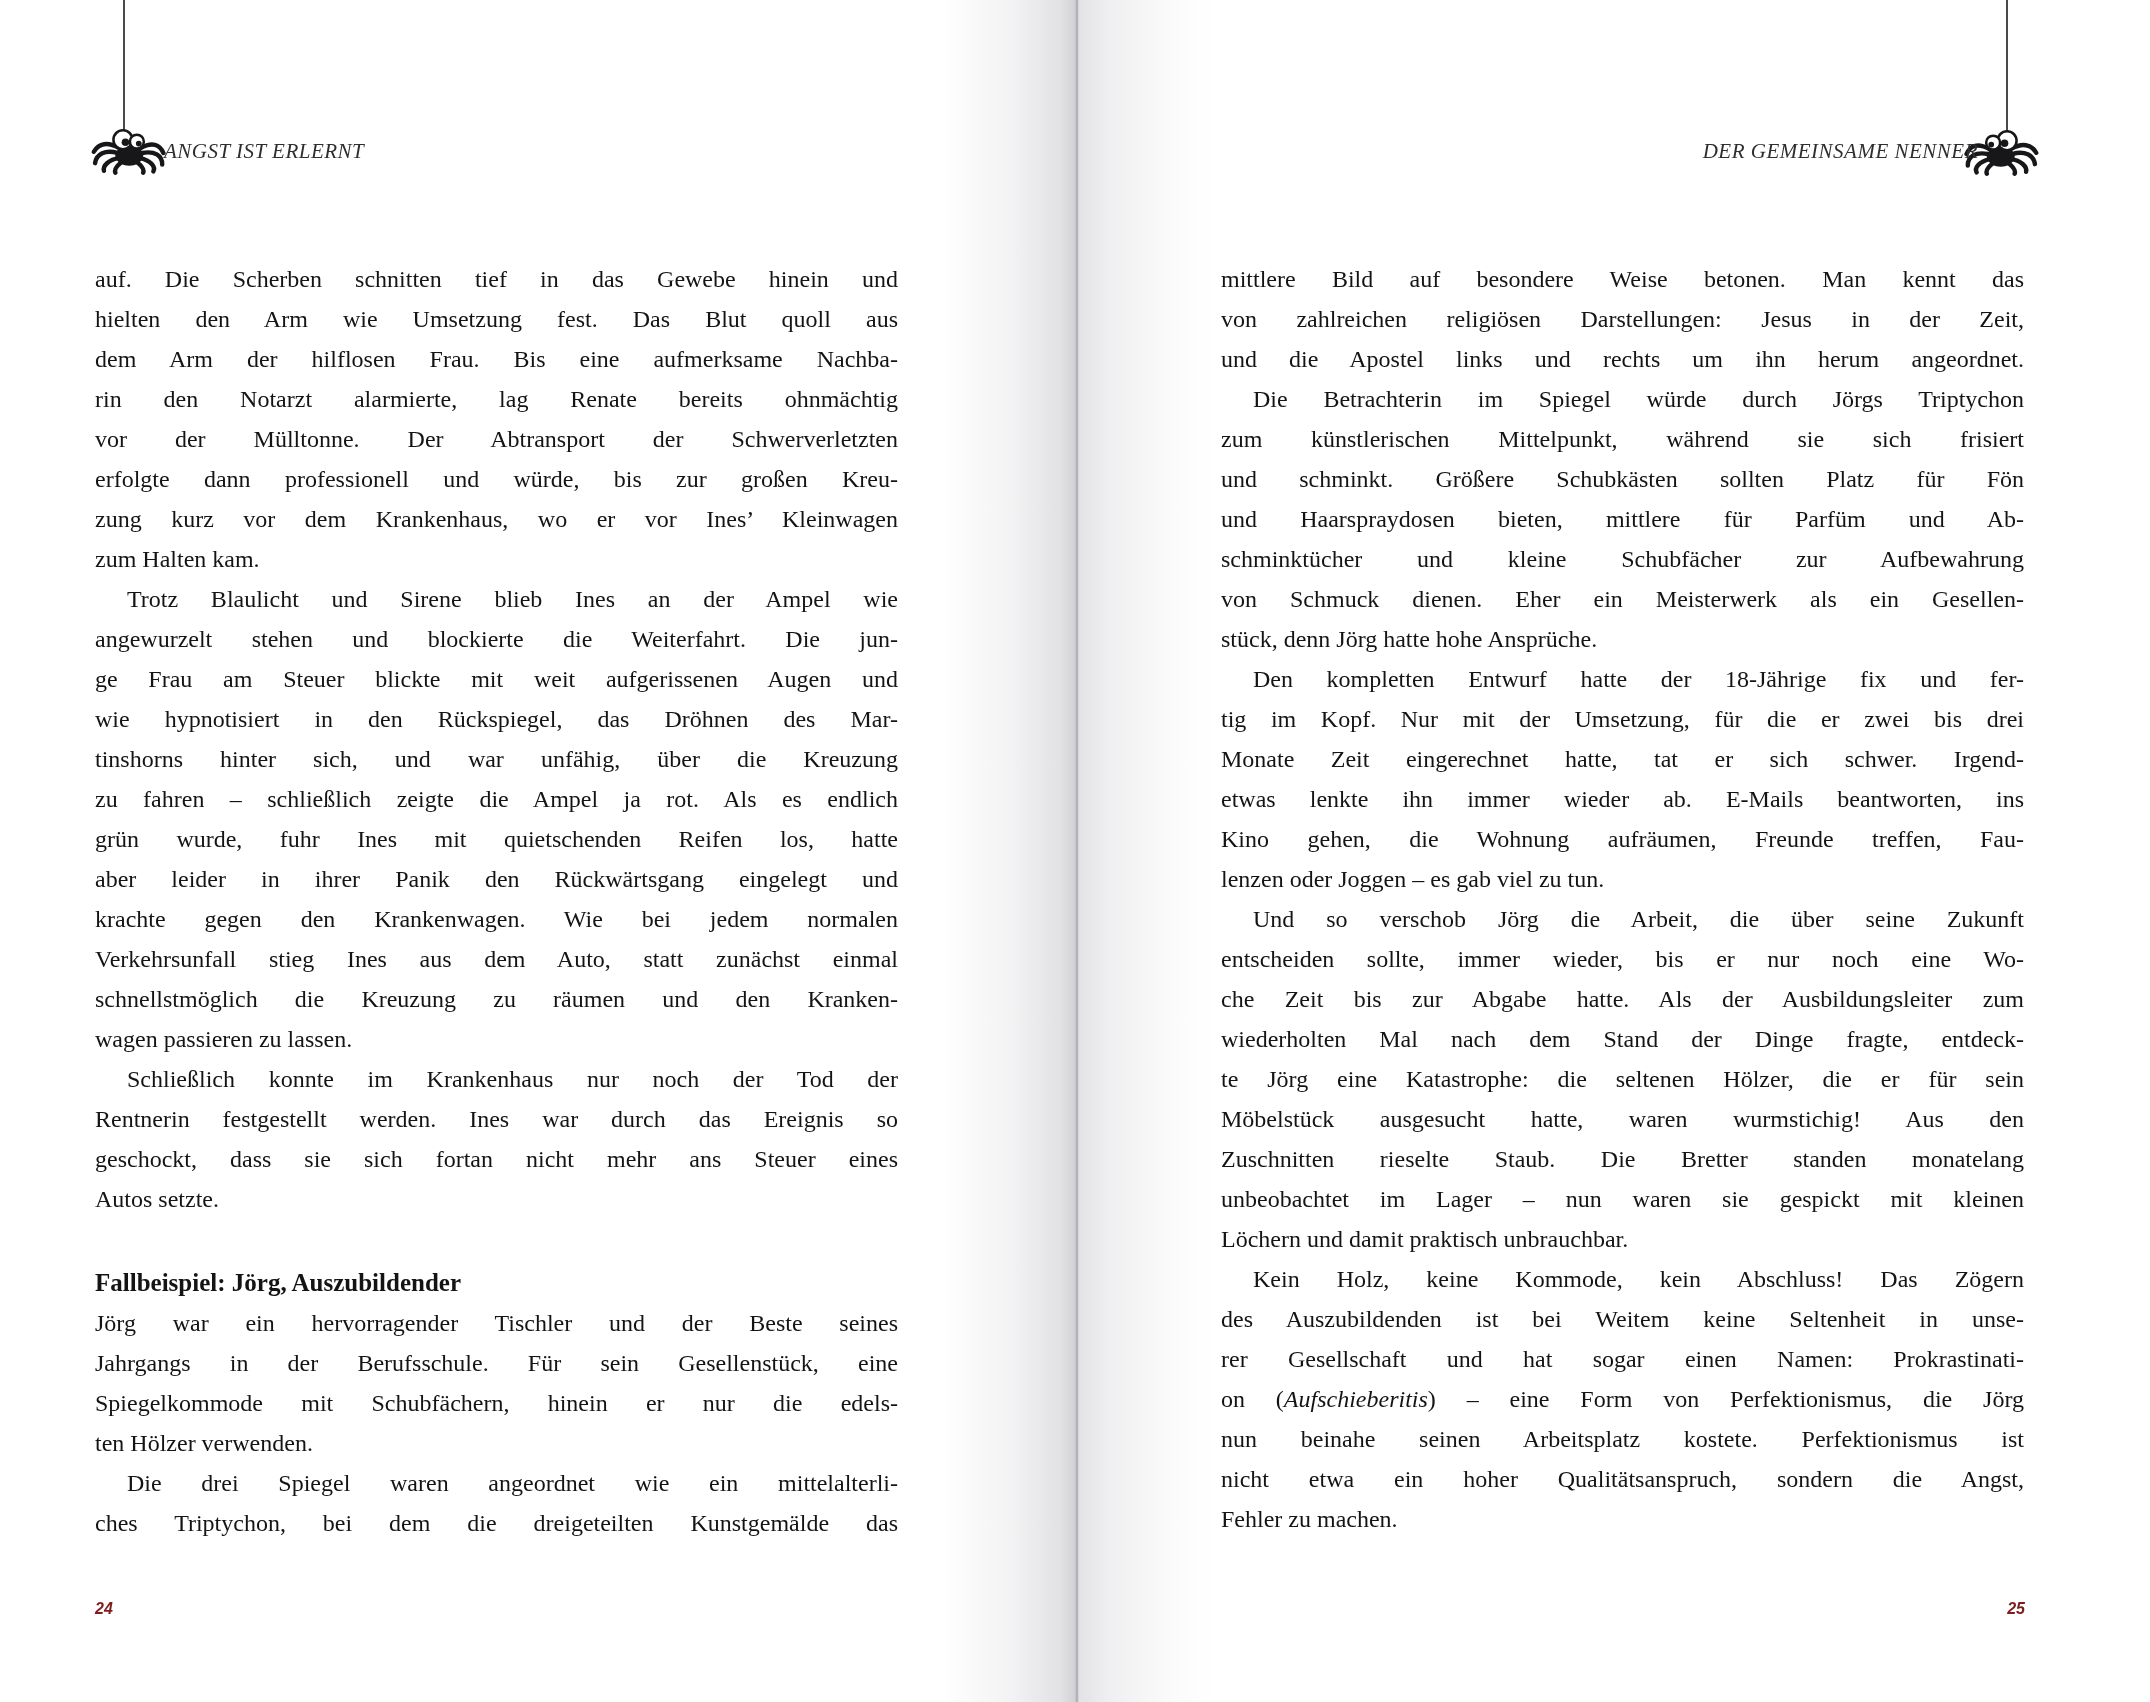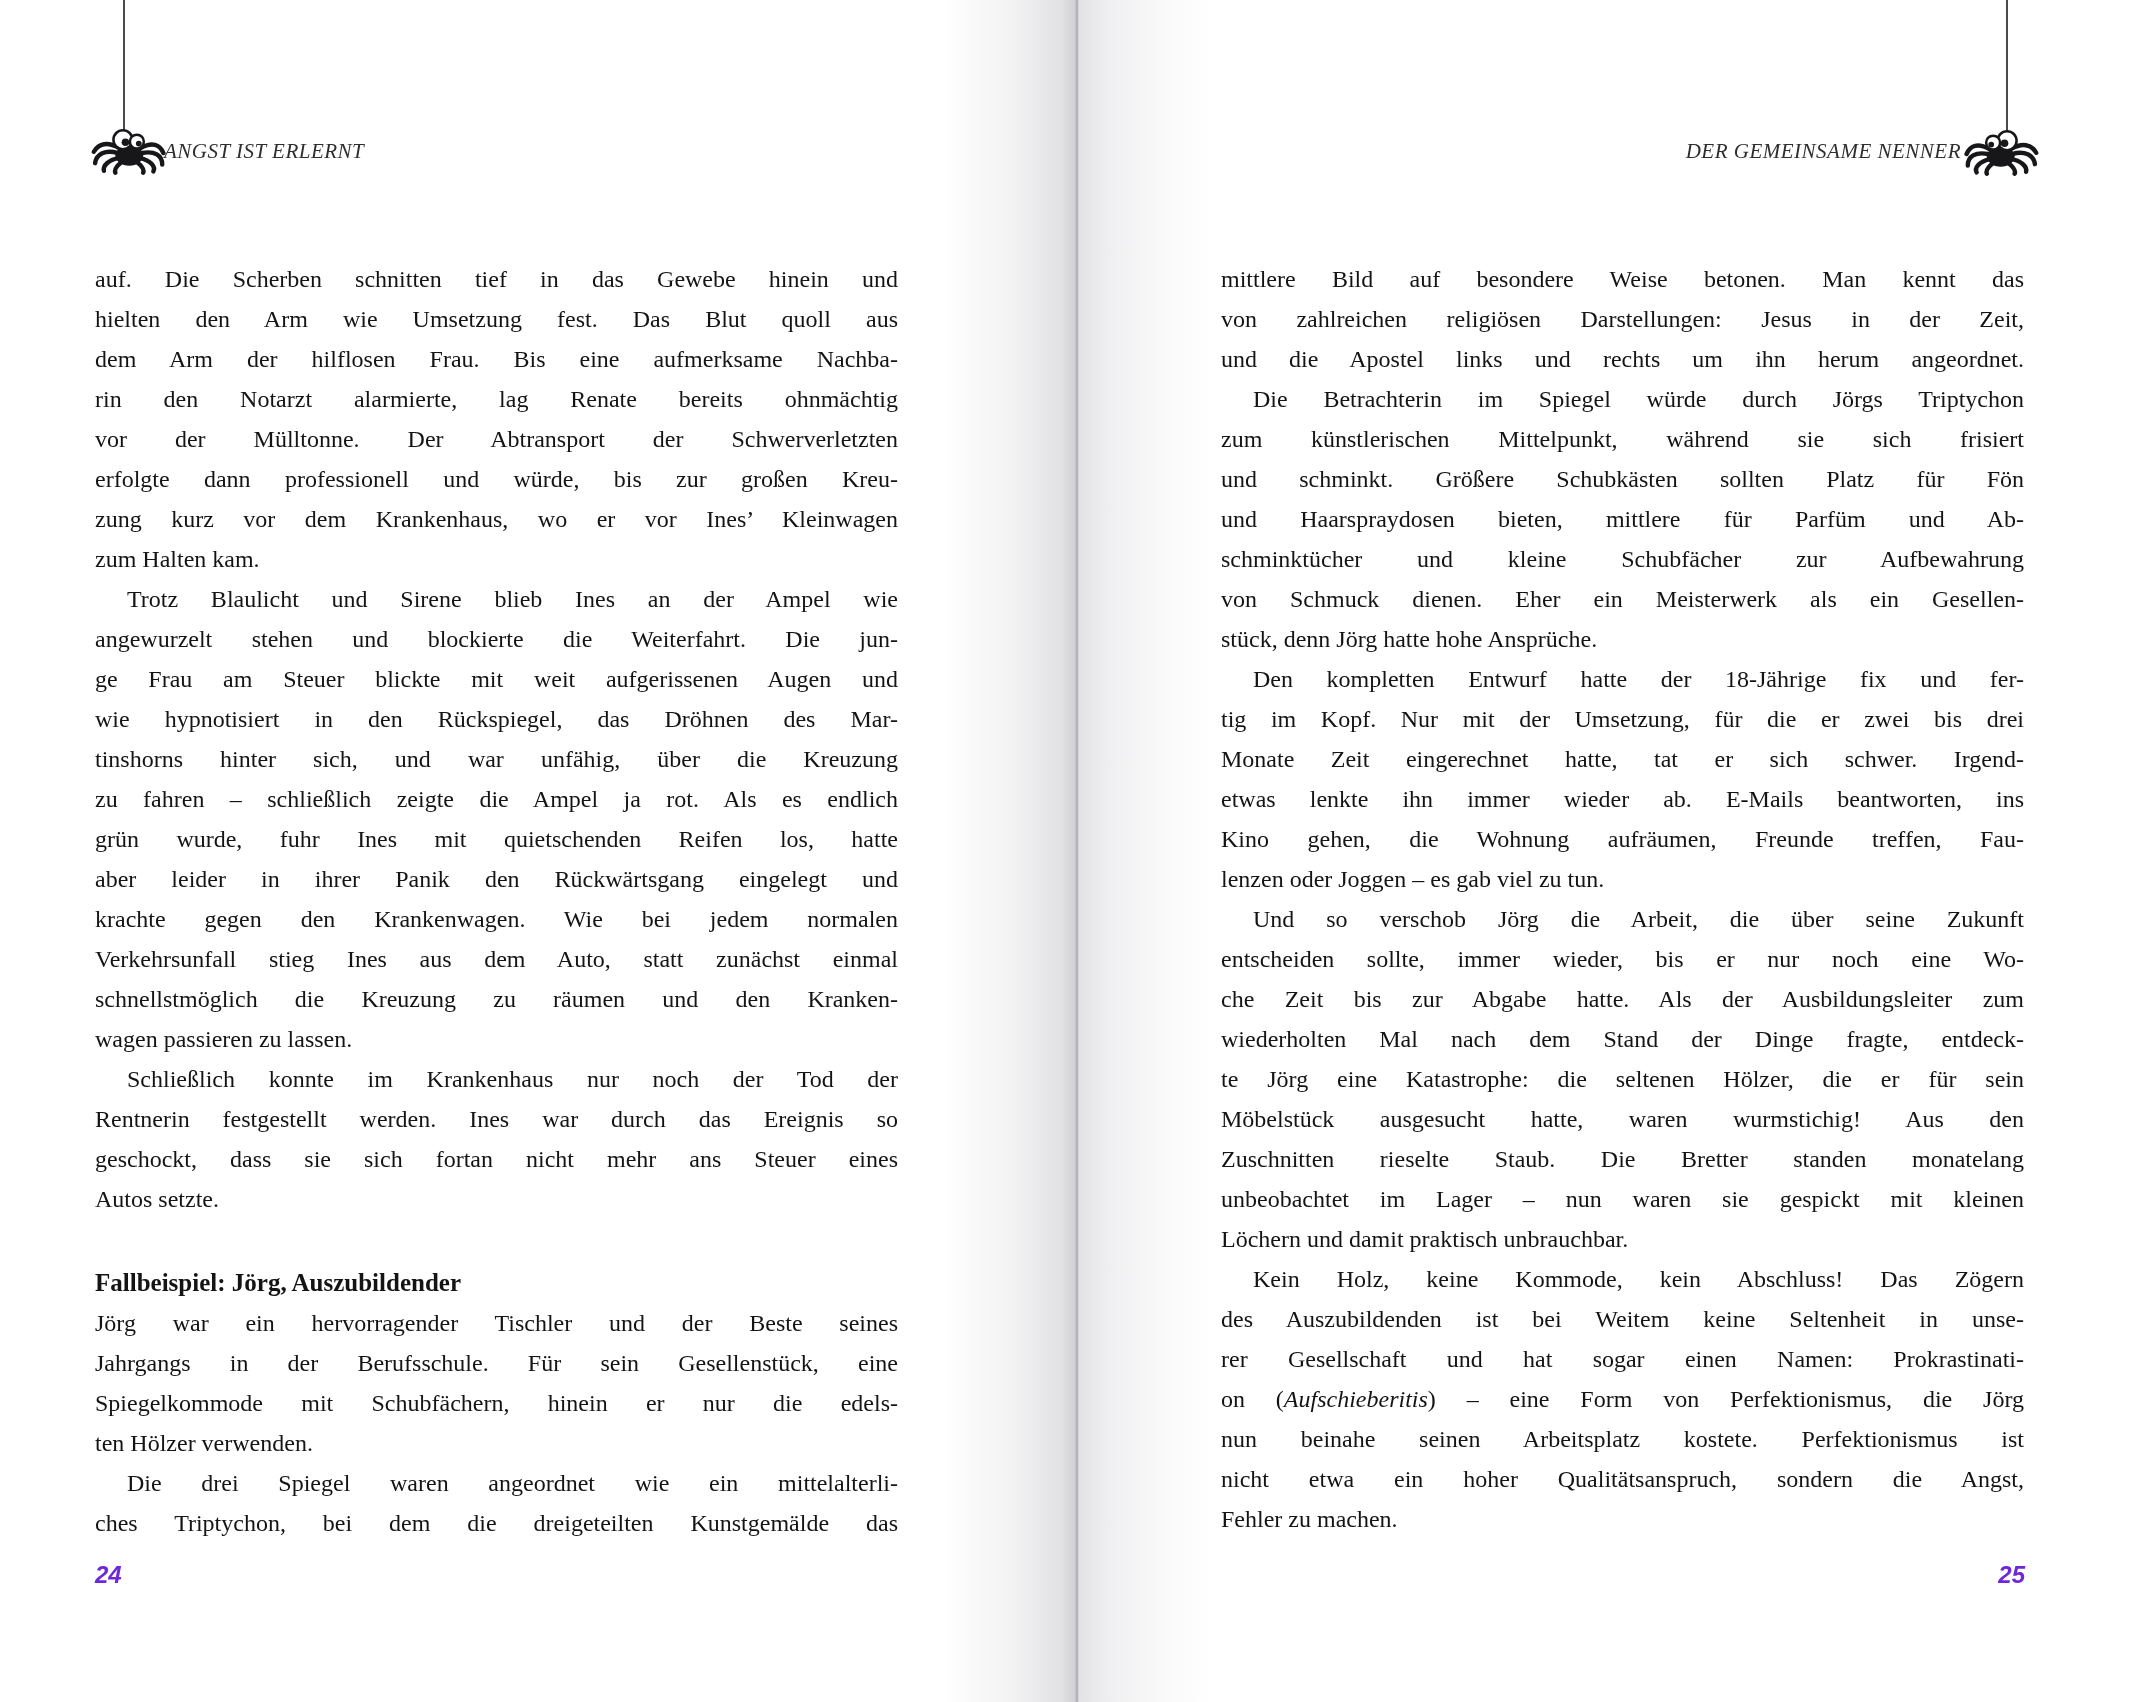--- a/index.html
+++ b/index.html
@@ -39,21 +39,21 @@
   .spider.left{left:90px;top:126px;}
   .spider.right{left:1964px;top:127px;transform:scaleX(-1);}
   
   .running-header{
     position:absolute;top:138px;height:27px;line-height:27px;
     font-family:Liberation Serif, serif;
     font-style:italic;font-size:21px;letter-spacing:0.5px;
     color:#2e2e30;white-space:nowrap;
   }
   .running-header.left{left:164px;}
-  .running-header.right{right:190px;text-align:center;}
+  .running-header.right{right:173px;text-align:center;}
   
   .column{
     position:absolute;top:223px;width:803px;
     font-size:24px;
     margin-top:36px;
   }
   .column.left{left:95px;}
   .column.right{left:1221px;}
   .para{margin:0;}
   .line{
@@ -63,23 +63,23 @@
   }
   .line.last{text-align-last:left;}
   .line.indent{padding-left:32px;}
   .it{font-style:italic;}
   .heading{
     font-weight:bold;font-size:25px;height:40px;line-height:40px;
   }
   .heading.gap{margin-top:44px;}
   
   .folio{
-    position:absolute;top:1560px;height:30px;line-height:30px;
+    position:absolute;top:1594px;height:30px;line-height:30px;
     font-family:"Liberation Sans","DejaVu Sans",sans-serif;
-    font-style:italic;font-weight:700;font-size:24px;color:#6d28d9;
+    font-style:italic;font-weight:700;font-size:16px;color:#7f1d1d;
   }
   .folio.left{left:95px;}
   .folio.right{right:126px;}
 </style>
 </head>
 <body>
 
 <div id="spread">
 
   <div class="gutter"></div>

